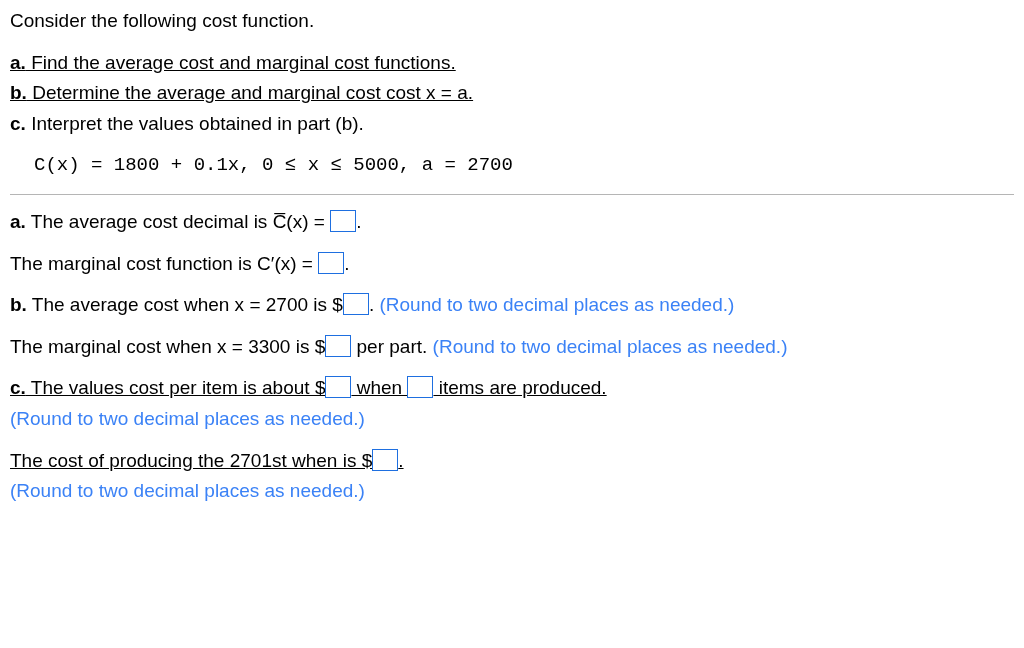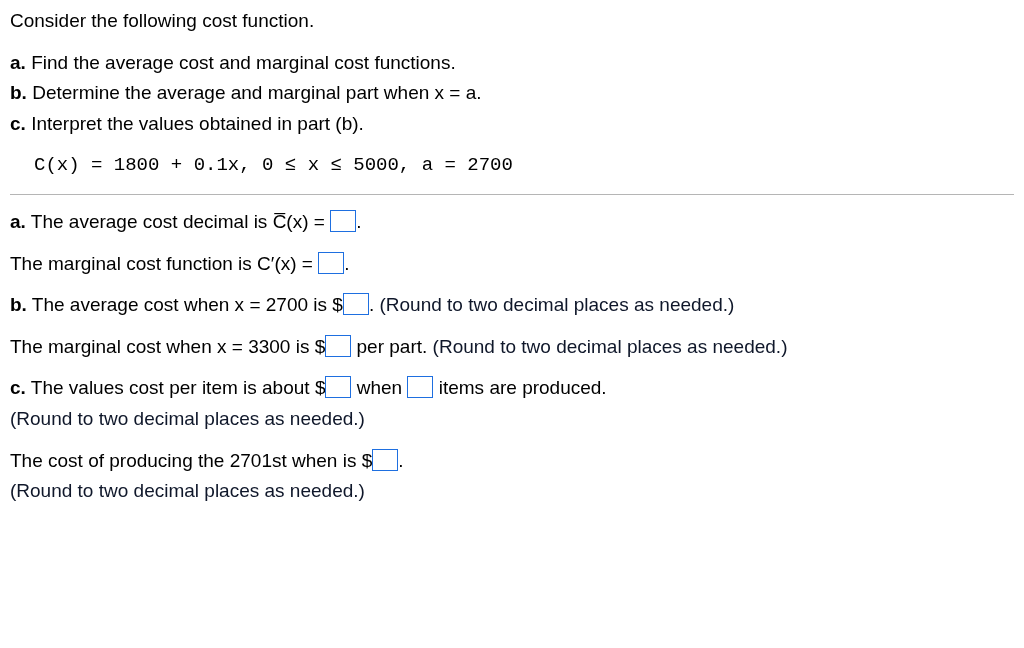--- a/index.html
+++ b/index.html
@@ -6,21 +6,21 @@
     font-family: Arial, Helvetica, sans-serif;
     font-size: 19px;
     color: #000;
     margin: 0;
     padding: 8px 10px;
     width: 1024px;
     box-sizing: border-box;
     line-height: 1.4;
   }
   .dark-blue {
-    color: #0f172a;
+    color: #3b82f6;
   }
   .answer-box {
     display: inline-block;
     width: 26px;
     height: 22px;
     border: 1.5px solid #1e6fe0;
     background: #fff;
     vertical-align: -4px;
     box-sizing: border-box;
   }
@@ -30,39 +30,40 @@
   hr.divider {
     border: none;
     border-top: 1px solid #b5b5b5;
     margin: 10px 0 14px 0;
   }
   p {
     margin: 0 0 15px 0;
   }
   p.tight {
     margin: 0 0 4px 0;
+    text-decoration: underline;
   }
   .indent {
     padding-left: 24px;
     font-family: Liberation Mono, monospace;
   }
   .bold {
     font-weight: bold;
   }
 </style>
 </head>
 <body>
 
 <p>Consider the following cost function.</p>
 
 <p class="tight">
   <span class="bold">a.</span><span> Find the average cost and marginal cost functions.</span>
 </p>
 <p class="tight">
-  <span class="bold">b.</span><span> Determine the average and marginal part when x = a.</span>
+  <span class="bold">b.</span><span> Determine the average and marginal cost cost x = a.</span>
 </p>
 <p>
   <span class="bold">c.</span><span> Interpret the values obtained in part (b).</span>
 </p>
 
 <p class="indent">C(x) = 1800 + 0.1x, 0 ≤ x ≤ 5000, a = 2700</p>
 
 <hr class="divider">
 
 <p>

